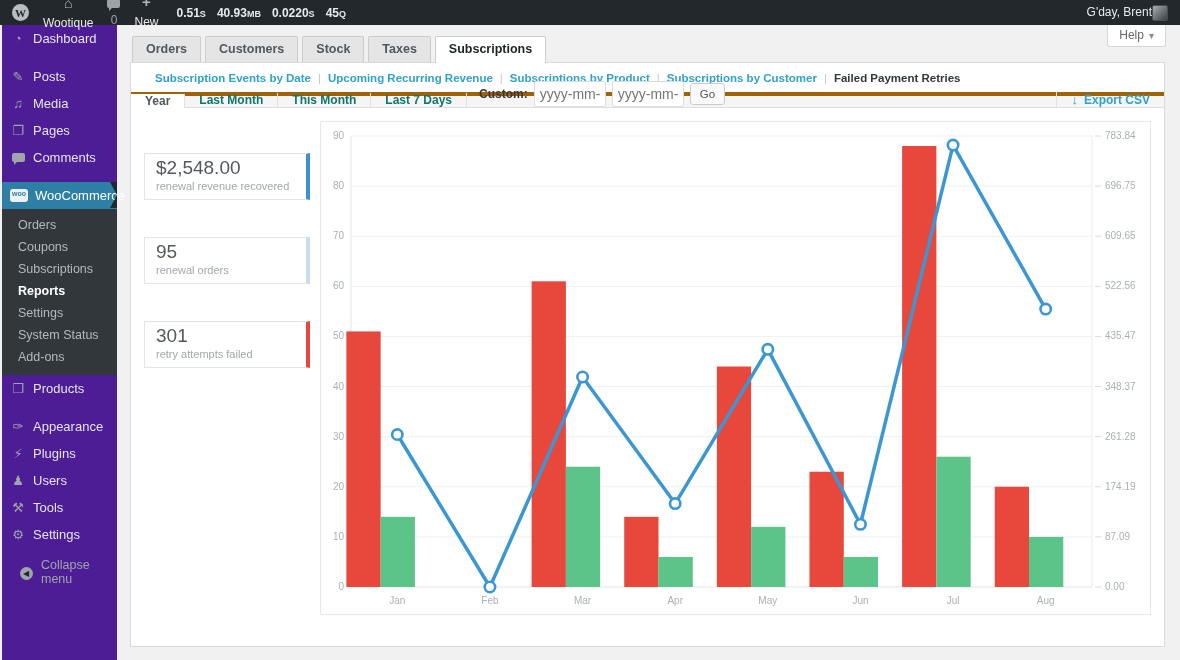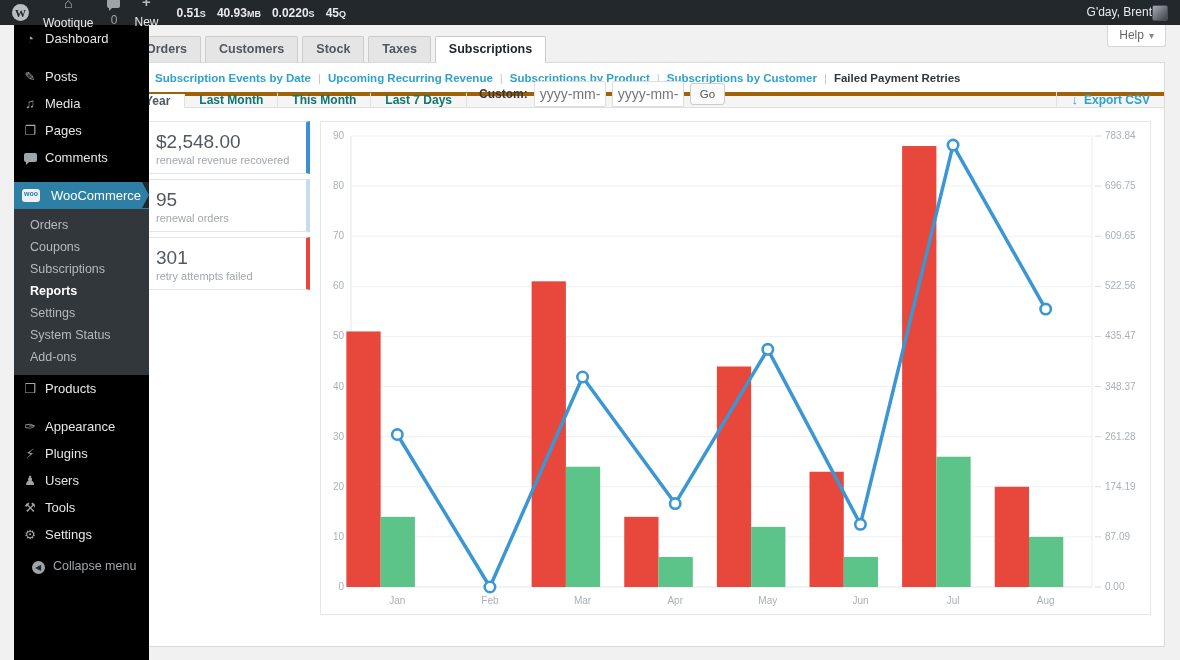--- a/index.html
+++ b/index.html
@@ -21,21 +21,21 @@
   .ab-count { color:#9ea3a8; }
   [data-name="new-icon"]::before { content:"+"; font-size:15px; font-weight:bold; color:#b4b9be; line-height:10px; }
   .ab-stats { display:flex; gap:11px; margin-left:4px; }
   .ab-stat { white-space:nowrap; font-weight:bold; }
   .ab-stat .unit { font-size:9px; text-transform:uppercase; font-weight:bold; }
   .ab-right { display:flex; align-items:flex-start; }
   .avatar { width:16px; height:16px; border-radius:2px; border:1px solid #4a4f54;
     background:linear-gradient(135deg,#a7adb2 0%,#6a7076 55%,#3c4146 100%); }
 
   
-  .sidebar { position:absolute; top:25px; left:14px; width:135px; height:635px; background:#000000; z-index:40; }
+  .sidebar { position:absolute; top:25px; left:2px; width:115px; height:635px; background:#4c1d95; z-index:40; }
   .menu-item { display:flex; align-items:center; gap:7px; padding:6px 8px; font-size:13px; color:#e5e5e5; cursor:pointer; position:relative; }
   .menu-item .mi { width:16px; text-align:center; color:#a0a5aa; font-size:13px; flex:none; }
   .menu-sep { height:11px; }
   .menu-item.current-woo { background:#2d7fa5; color:#fff;justify-content:space-between; }
   .woo-arrow { position:absolute; right:0; top:0; width:0; height:0;
     border-top:13px solid #23282d; border-bottom:13px solid #23282d; border-left:7px solid transparent; }
   .submenu { background:#32373c; padding:5px 0 7px; }
   .submenu-item { padding:4px 8px 4px 16px; font-size:12.5px; color:#b4b9be; cursor:pointer; }
   .submenu-item.active { color:#fff; font-weight:bold; }
   .collapse-item { margin-top:4px; color:#a0a5aa; font-size:12.5px;padding-left:16px; }
@@ -88,21 +88,21 @@
   .date-input { width:72px; height:21px; border:1px solid #ddd; background:#fff; padding:12px 5px;
     font-size:14px; color:#888; font-family:inherit; border-radius:2px; }
   .go-btn { height:22px; padding:0 9px; background:#fafafa; border:1px solid #ccc; border-radius:3px;
     font-size:11.5px; color:#555; cursor:pointer; font-family:inherit; }
   .export-block { margin-left:auto; display:flex; align-items:center; gap:6px; padding:0 14px;
     border-left:1px solid #e2e2e2; color:#2ea2cc; font-weight:bold; cursor:pointer; }
   [data-name="download-icon"]::before { content:"↓"; font-size:13px; }
 
   .report-main { display:flex; gap:10px; padding:13px; }
   .summary-col { width:166px; display:flex; flex-direction:column; gap:5px; flex:none; }
-  .stat-box { background:#fff; border:1px solid #e3e6e8; border-right:4px solid #ccc; padding:8px 11px 7px; cursor:pointer; }
+  .stat-box { background:#fff; border:1px solid #e3e6e8; border-right:4px solid #ccc; padding:2px 11px 7px; cursor:pointer;margin-top:32px; }
   .stat-value { font-size:19px; color:#54595e; line-height:23px; }
   .stat-label { font-size:11px; color:#a2a7ac; margin-top:1px; }
 
   .chart-box { flex:1; border:1px solid #e5e8ea; background:#fff; height:494px; position:relative; }
   .chart-box svg { display:block; overflow:visible; }
 </style>
 </head>
 <body>
 
 <div class="adminbar" data-name="admin-bar">

